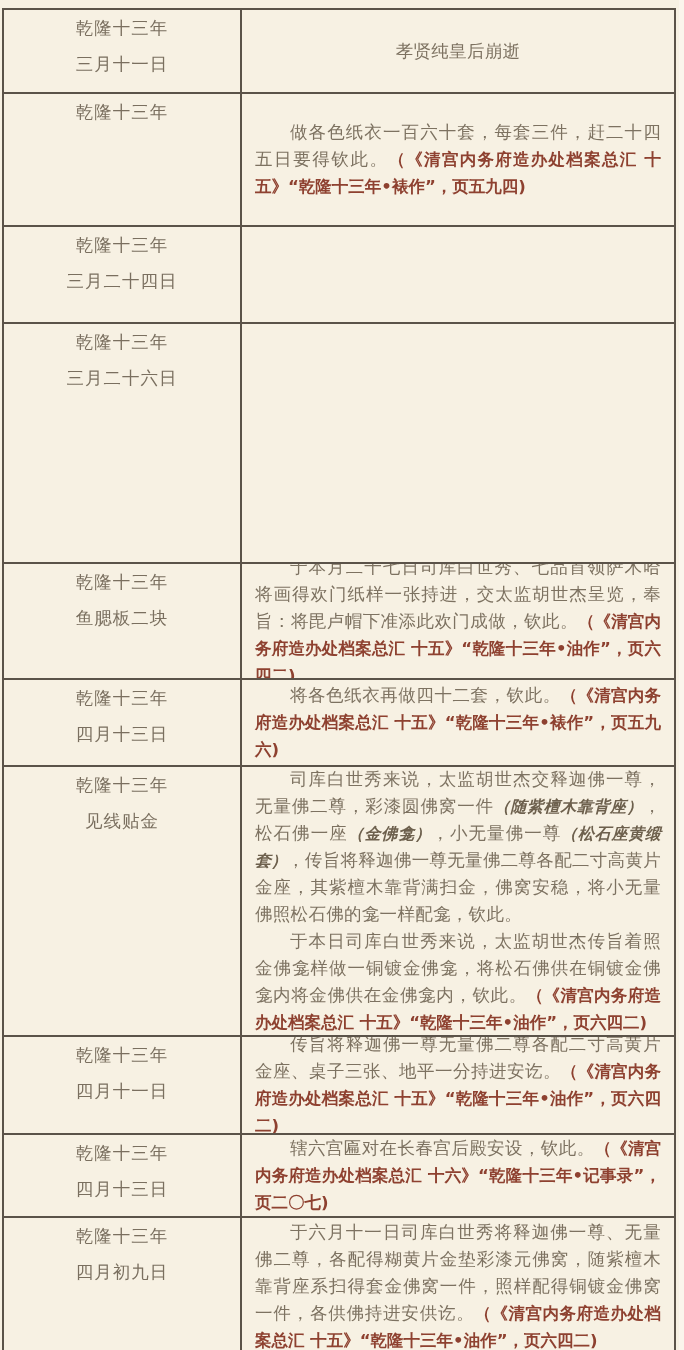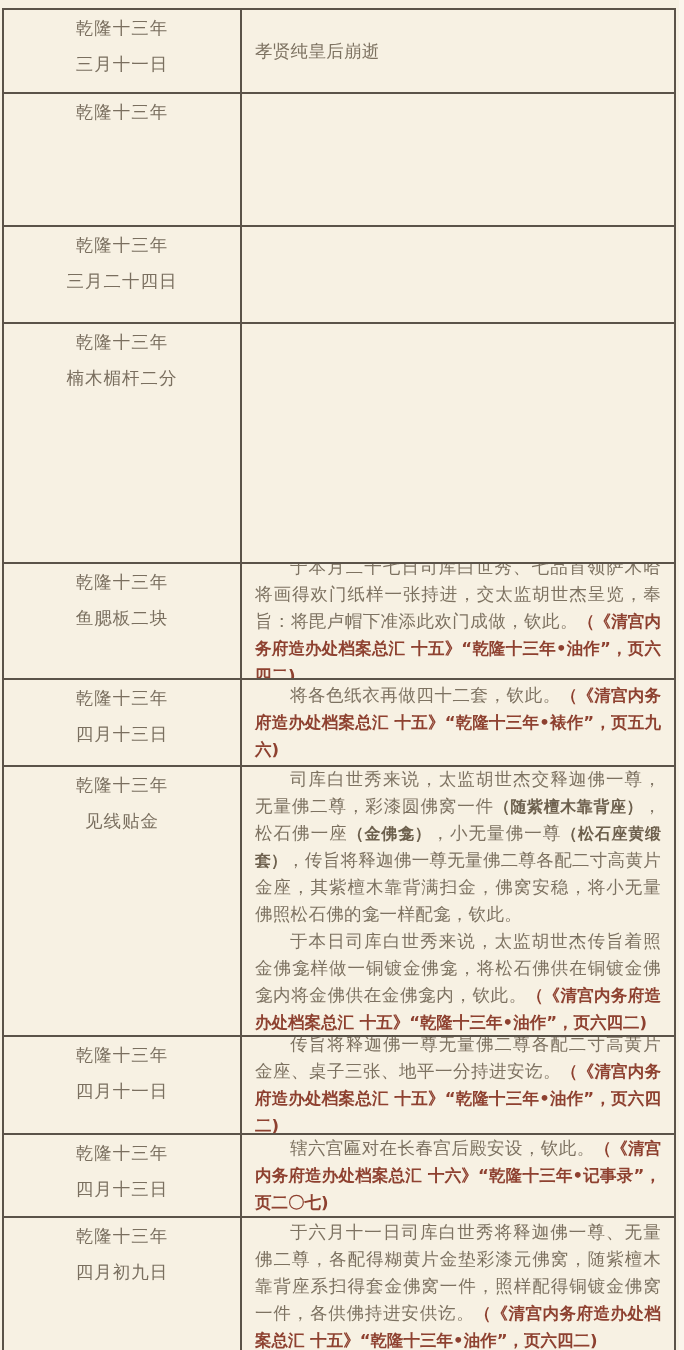--- a/index.html
+++ b/index.html
@@ -50,32 +50,33 @@
     padding: 4px 13px;
     color: #7d7261;
     font-size: 17.5px;
     line-height: 27px;
     text-align: justify;
     letter-spacing: 0.3px;
   }
   .para { margin: 0; }
   .para.indent { text-indent: 2em; }
   .para.flush  { text-indent: 0; }
-  .para.center { text-indent: 0; }
+  .para.center { text-align: center; text-indent: 0; }
   .seg-cite {
     font-weight: bold;
     color: #8e4130;
     font-size: 16.5px;
     letter-spacing: 0;
   }
   .seg-bold {
     font-weight: bold;
     color: #6d604d;
     font-size: 16px;
     letter-spacing: 0;
+    font-style: italic;
   }
 </style>
 </head>
 <body>
 
 <div class="right-strip"></div>
 
 <div class="table" id="table">
   <div class="row" style="height: 84px;">
     <div class="date-cell">
@@ -84,33 +85,36 @@
       </div>
     <div class="content-cell">
         <p class="para center"><span class="seg-normal">孝贤纯皇后崩逝</span></p>
       </div>
   </div>
 
   <div class="row" style="height: 133px;">
     <div class="date-cell">
         <div class="date-line">乾隆十三年</div>
       </div>
+    <div class="content-cell">
+        <p class="para indent"><span class="seg-normal">做各色纸衣一百六十套，每套三件，赶二十四五日要得钦此。</span><span class="seg-cite">（《清宫内务府造办处档案总汇 十五》“乾隆十三年•裱作”，页五九四)</span></p>
+      </div>
   </div>
 
   <div class="row" style="height: 97px;">
     <div class="date-cell">
         <div class="date-line">乾隆十三年</div>
         <div class="date-line">三月二十四日</div>
       </div>
   </div>
 
   <div class="row" style="height: 240px;">
     <div class="date-cell">
         <div class="date-line">乾隆十三年</div>
-        <div class="date-line">楠木楣杆二分</div>
+        <div class="date-line">三月二十六日</div>
       </div>
   </div>
 
   <div class="row" style="height: 116px;">
     <div class="date-cell">
         <div class="date-line">乾隆十三年</div>
         <div class="date-line">鱼腮板二块</div>
       </div>
     <div class="content-cell">
         <p class="para indent"><span class="seg-normal">于本月二十七日司库白世秀、七品首领萨木哈将画得欢门纸样一张持进，交太监胡世杰呈览，奉旨：将毘卢帽下准添此欢门成做，钦此。</span><span class="seg-cite">（《清宫内务府造办处档案总汇 十五》“乾隆十三年•油作”，页六四二)</span></p>

